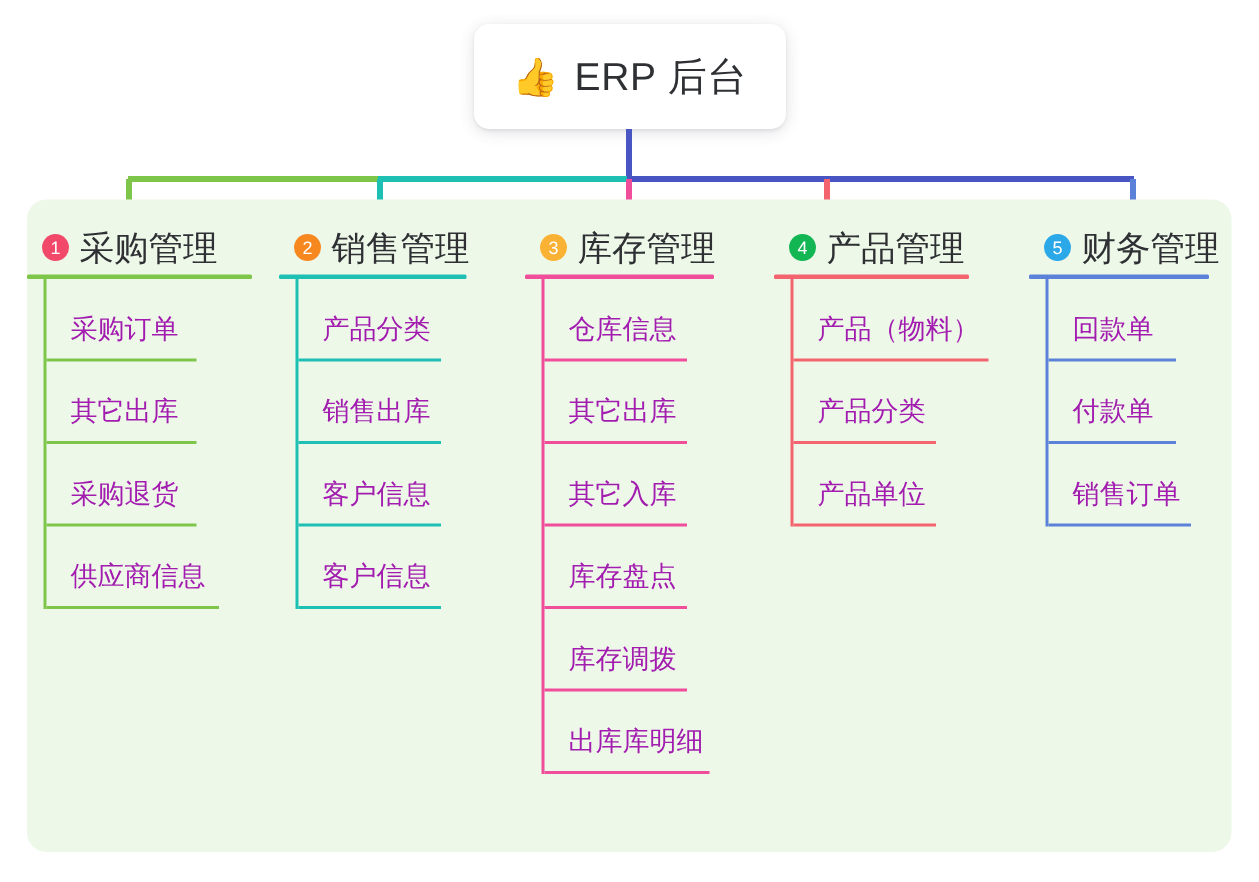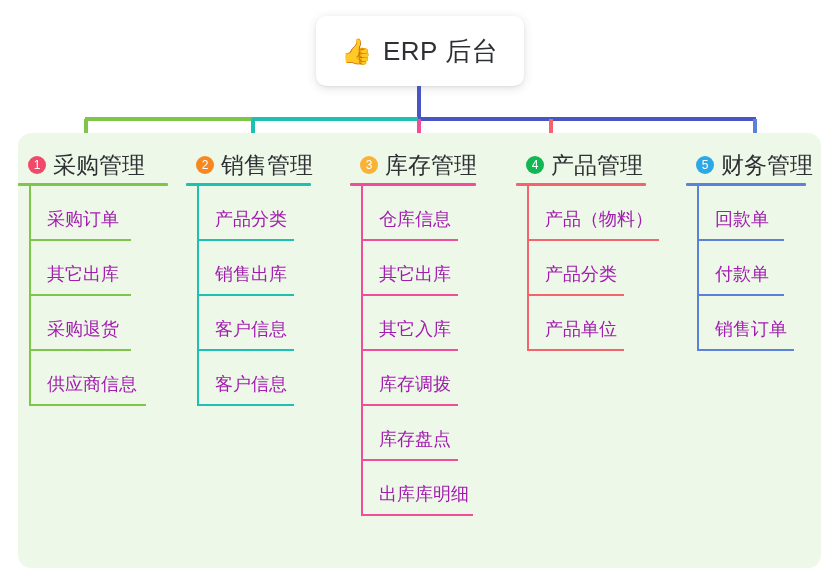--- a/index.html
+++ b/index.html
@@ -222,24 +222,24 @@
           <div class="item" style="border-bottom-color: rgb(240, 77, 155); width: 95px;">
             <span class="item-label">仓库信息</span>
           </div>
           <div class="item" style="border-bottom-color: rgb(240, 77, 155); width: 95px;">
             <span class="item-label">其它出库</span>
           </div>
           <div class="item" style="border-bottom-color: rgb(240, 77, 155); width: 95px;">
             <span class="item-label">其它入库</span>
           </div>
           <div class="item" style="border-bottom-color: rgb(240, 77, 155); width: 95px;">
+            <span class="item-label">库存盘点</span>
+          </div>
+          <div class="item" style="border-bottom-color: rgb(240, 77, 155); width: 95px;">
             <span class="item-label">库存调拨</span>
-          </div>
-          <div class="item" style="border-bottom-color: rgb(240, 77, 155); width: 95px;">
-            <span class="item-label">库存盘点</span>
           </div>
           <div class="item" style="border-bottom-color: rgb(240, 77, 155); width: 110px;">
             <span class="item-label">出库库明细</span>
           </div>
         </div>
       </div>
       <div class="column" style="left: 516px; top: 150px; width: 130px;">
         <div class="col-header">
           <span class="badge" style="background: rgb(18, 183, 84);">4</span>
           <span class="col-title">产品管理</span>

